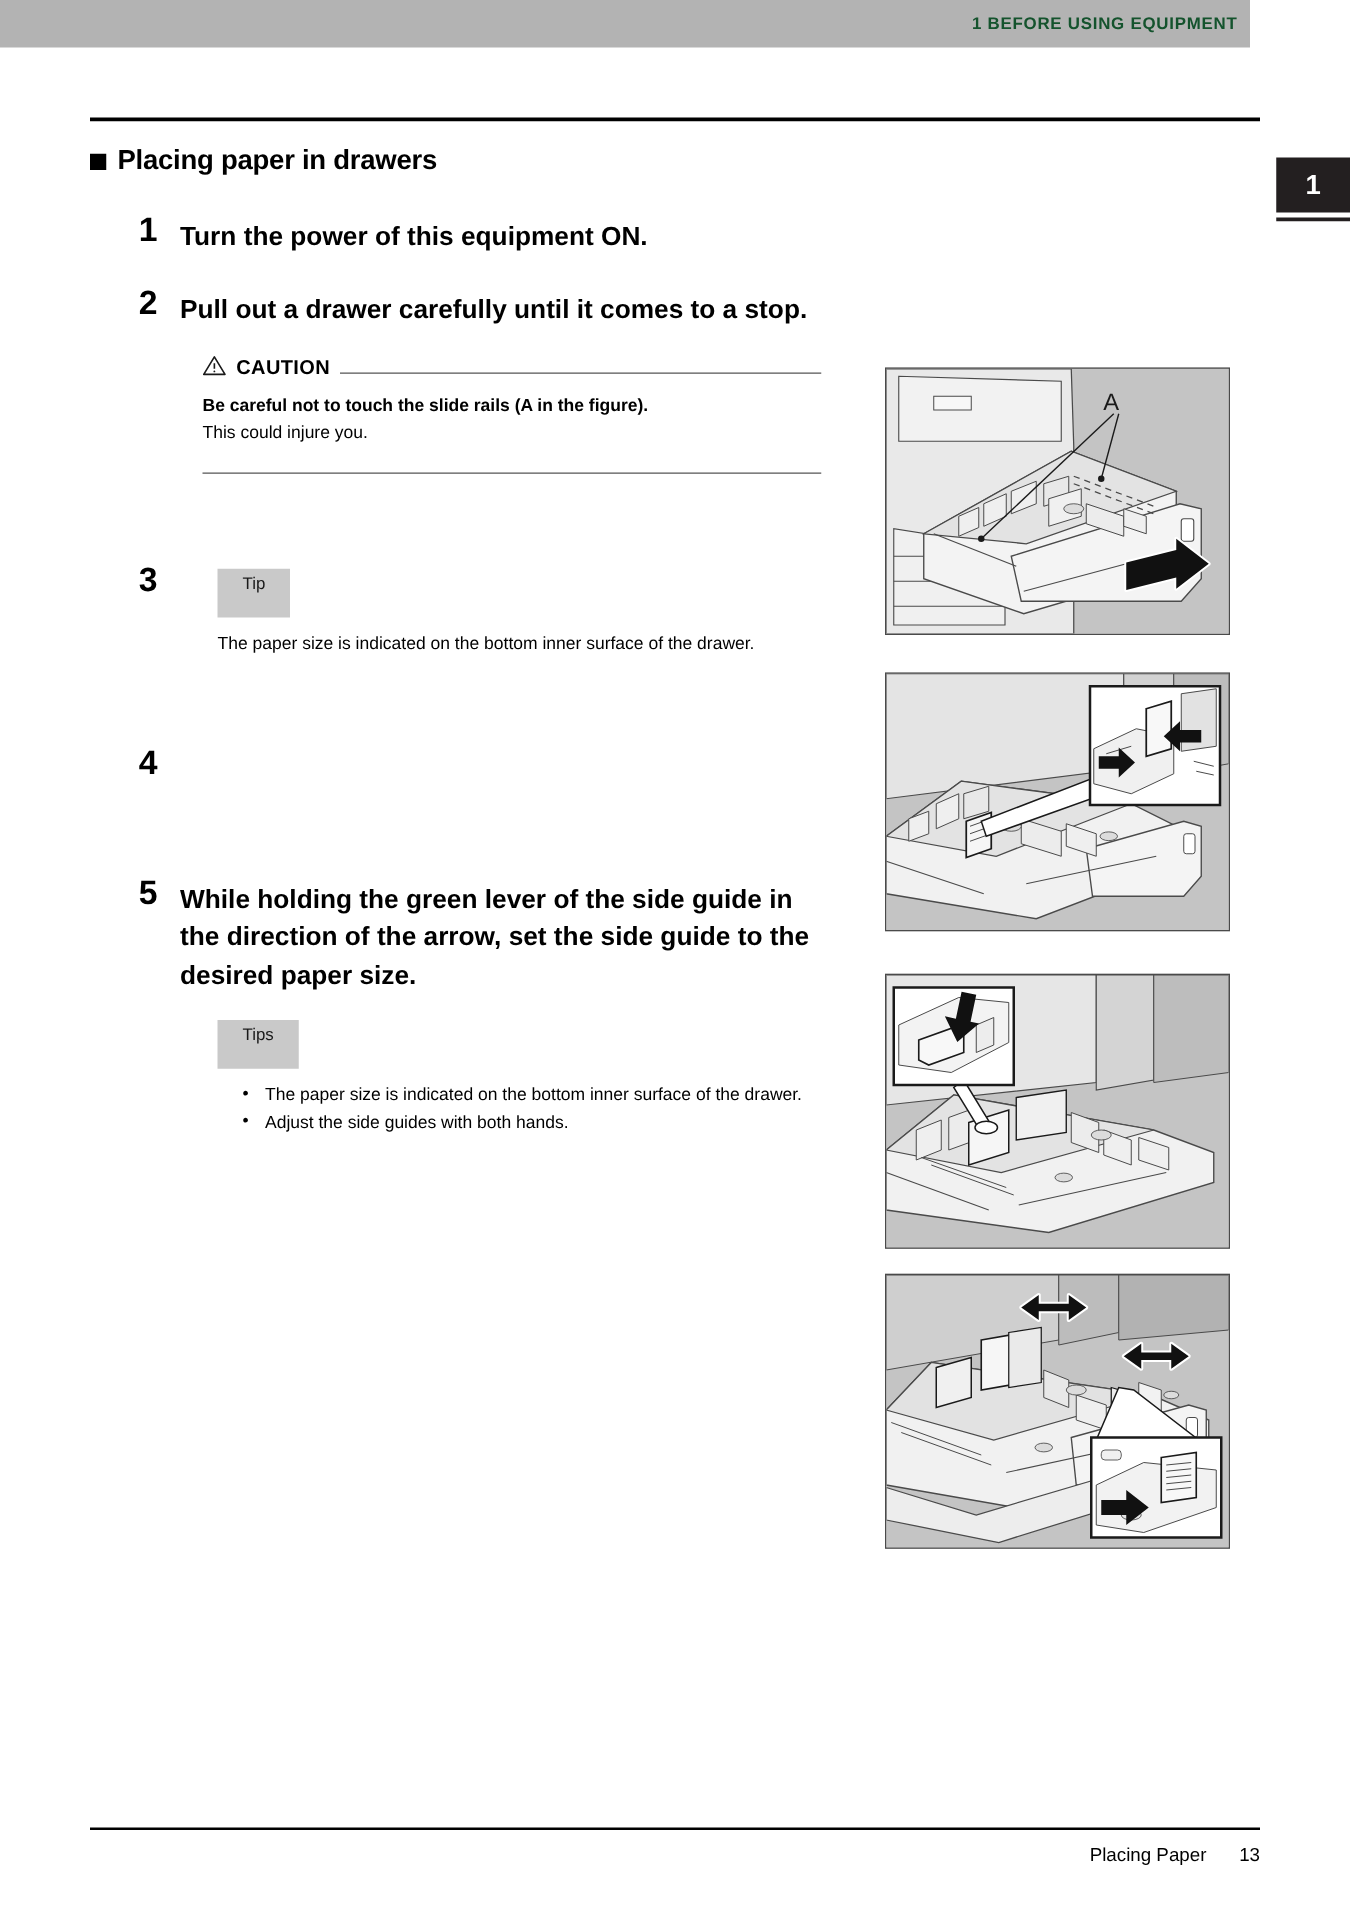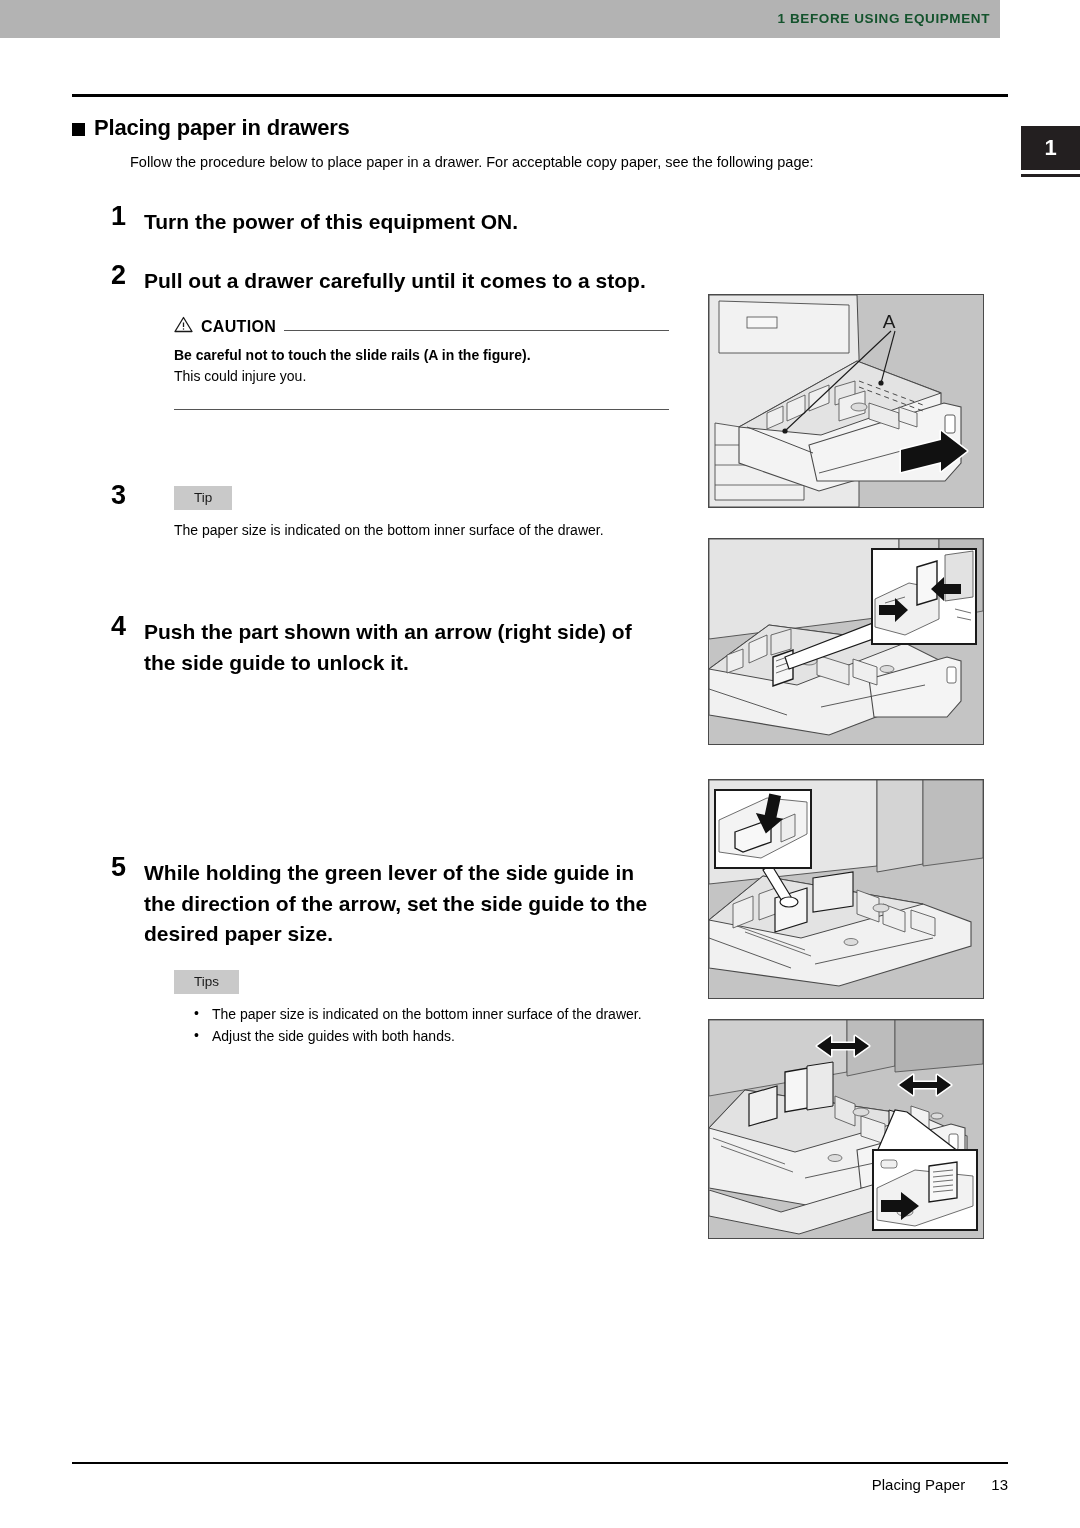--- a/index.html
+++ b/index.html
@@ -120,21 +120,21 @@
   }
   .step-text {
     font-size: 21px;
     font-weight: bold;
     line-height: 1.45;
     width: 525px;
   }
 
   
   .caution {
-    margin-left: 30px;
+    margin-left: 18px;
     margin-top: 20px;
     width: 495px;
   }
   .caution-head {
     display: flex;
     align-items: center;
     gap: 8px;
   }
   .caution-label {
     font-size: 16px;
@@ -165,21 +165,21 @@
   .tipbox {
     margin-left: 30px;
     margin-top: 20px;
     width: 495px;
   }
   .tip-badge {
     display: inline-block;
     background: #c9c9c9;
     color: #1a1a1a;
     font-size: 13.5px;
-    padding: 4px 20px 5px 20px;
+    padding: 4px 20px 20px 20px;
   }
   .tip-body {
     margin-top: 10px;
     font-size: 14px;
     line-height: 1.5;
   }
   ul.tip-list {
     margin: 10px 0 0 0;
     padding-left: 20px;
     list-style: none;
@@ -241,21 +241,20 @@
 <div class="content">
 
   <div class="top-rule"></div>
 
   <h1 class="section-title">
     <span class="sq-bullet"></span>
     <span>Placing paper in drawers</span>
   </h1>
 
   <div class="intro">
-    <div>Follow the procedure below to place paper in a drawer. For acceptable copy paper, see the following page:</div>
   </div>
 
   <div class="step" style="margin-top:34px;">
     <div class="step-num">1</div>
     <div class="step-text">Turn the power of this equipment ON.</div>
   </div>
 
   <div class="step" style="margin-top:28px;">
     <div class="step-num">2</div>
     <div class="step-text">Pull out a drawer carefully until it comes to a stop.</div>
@@ -284,21 +283,20 @@
     <div class="step-num">3</div>
 
     <div class="tipbox">
       <div class="tip-badge">Tip</div>
       <div class="tip-body">The paper size is indicated on the bottom inner surface of the drawer.</div>
     </div>
   </div>
 
   <div class="step" style="margin-top:76px;">
     <div class="step-num">4</div>
-    <div class="step-text">Push the part shown with an arrow (right side) of the side guide to unlock it.</div>
   </div>
 
   <div class="step" style="margin-top:180px;">
     <div class="step-num">5</div>
     <div class="step-text">While holding the green lever of the side guide in the direction of the arrow, set the side guide to the desired paper size.</div>
 
     <div class="tipbox">
       <div class="tip-badge">Tips</div>
       <ul class="tip-list">
         <li>The paper size is indicated on the bottom inner surface of the drawer.</li>

